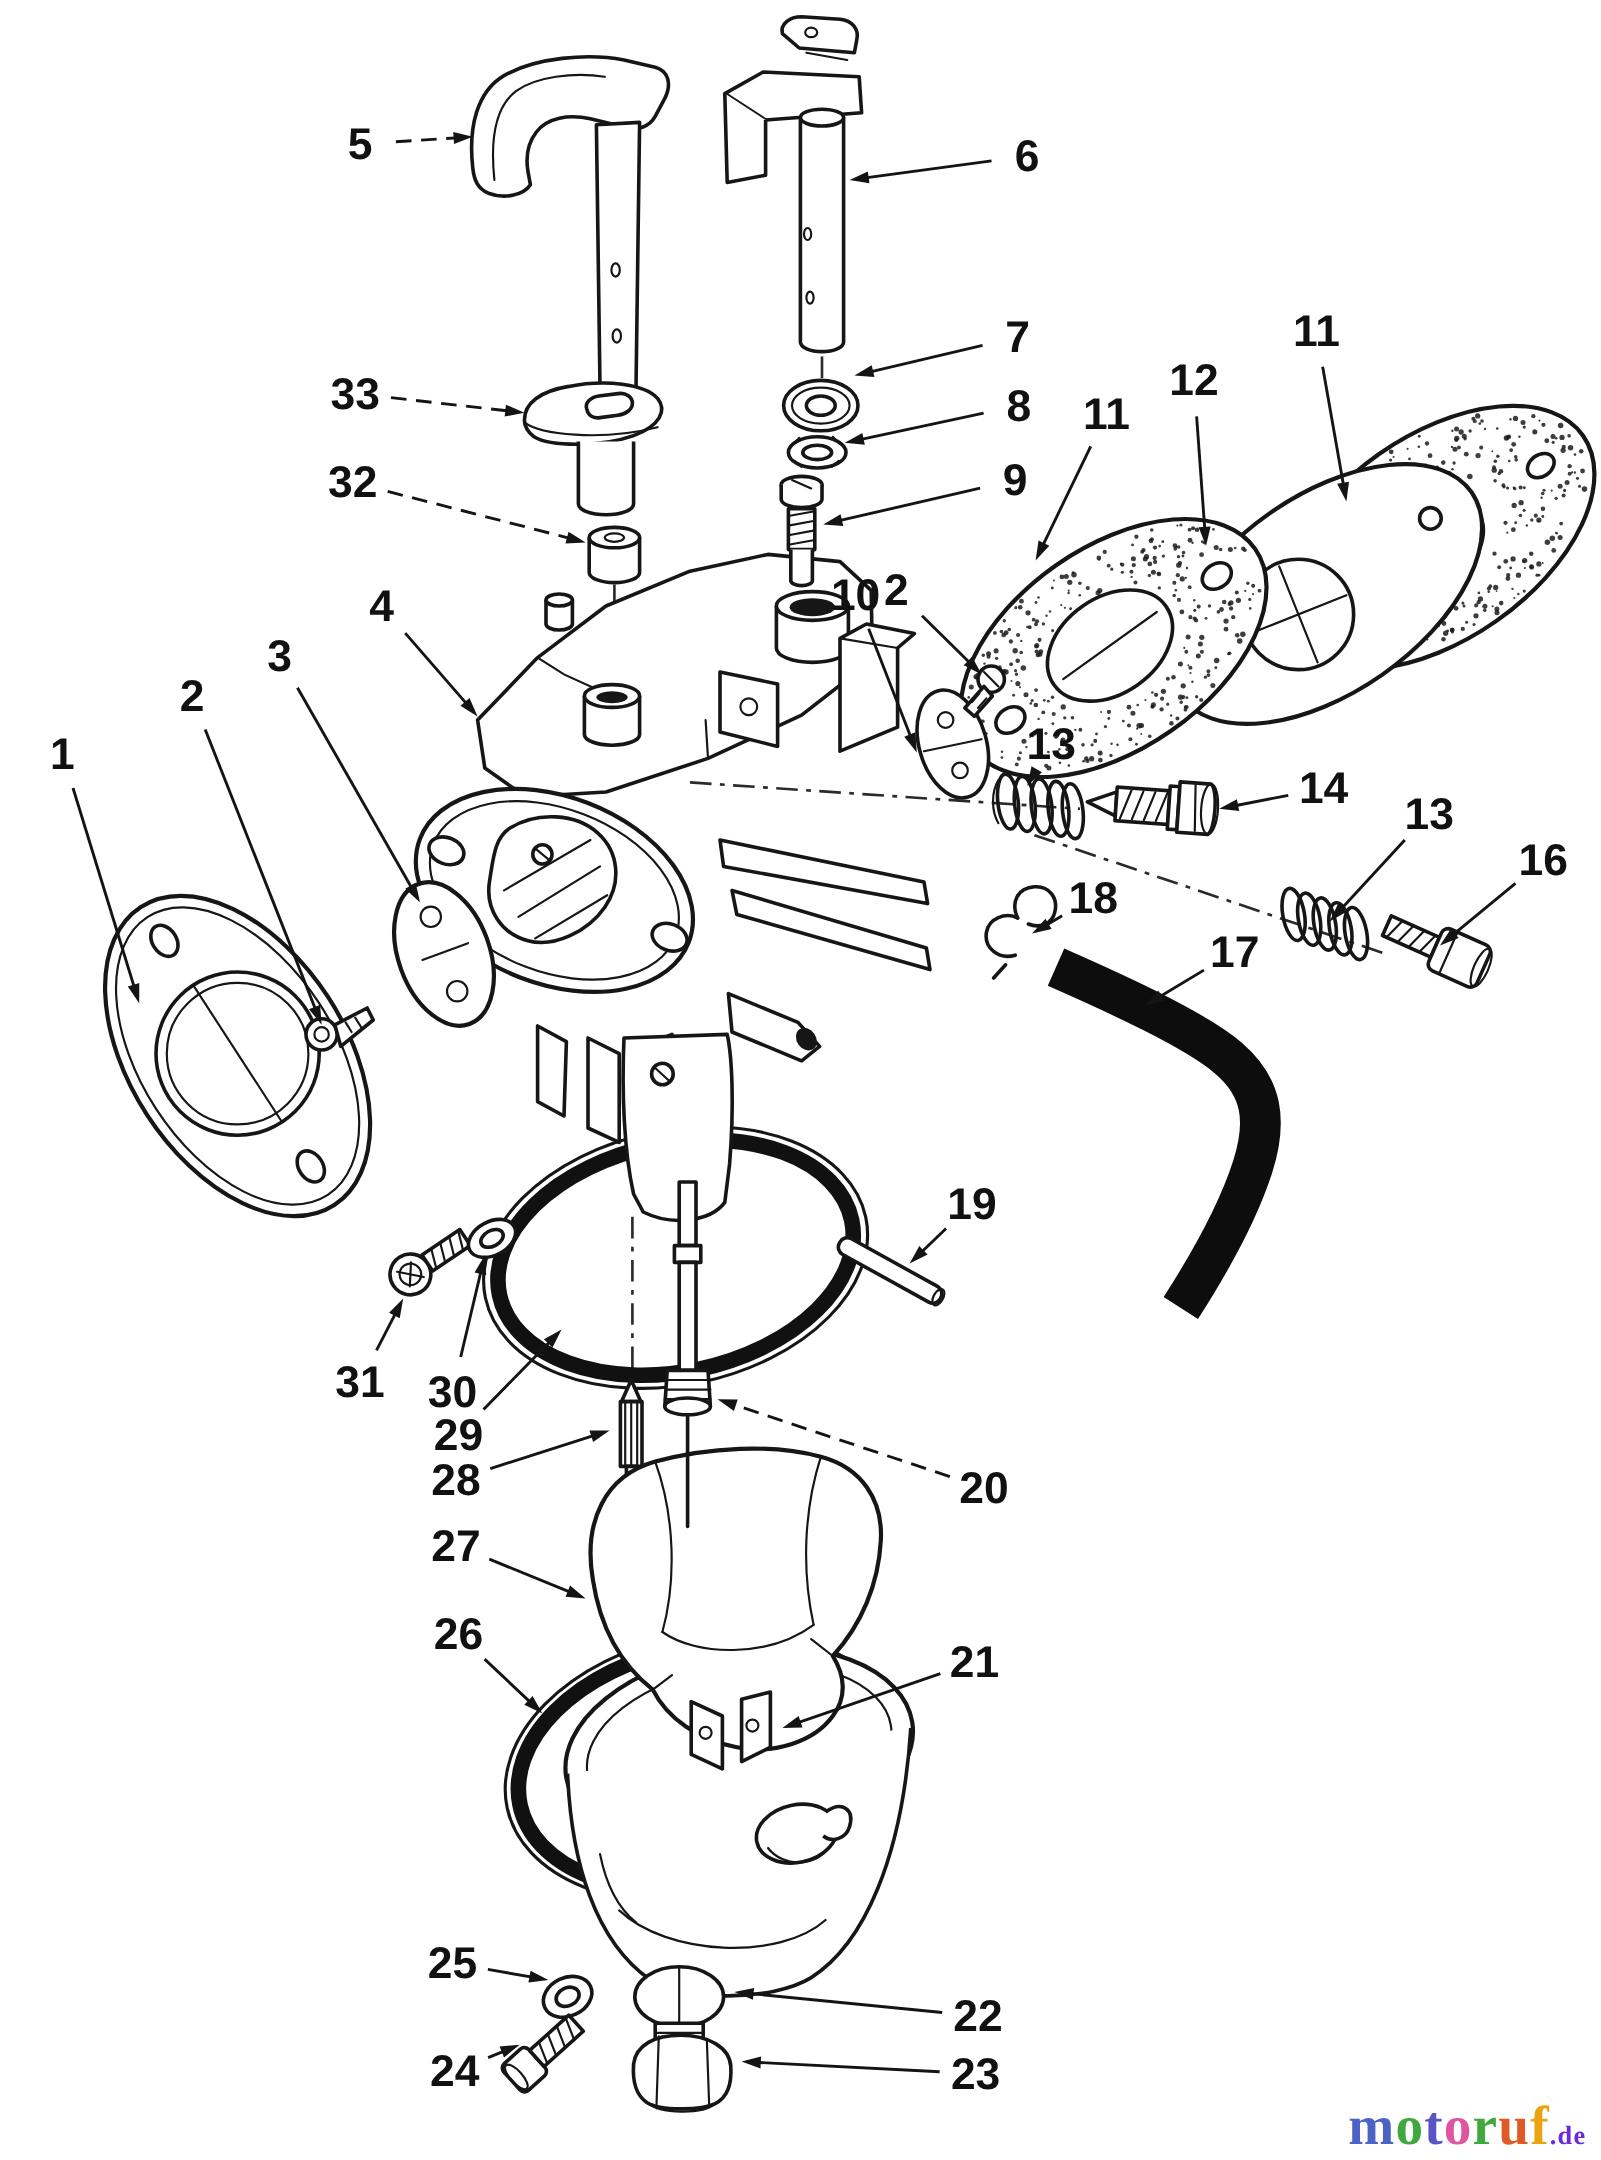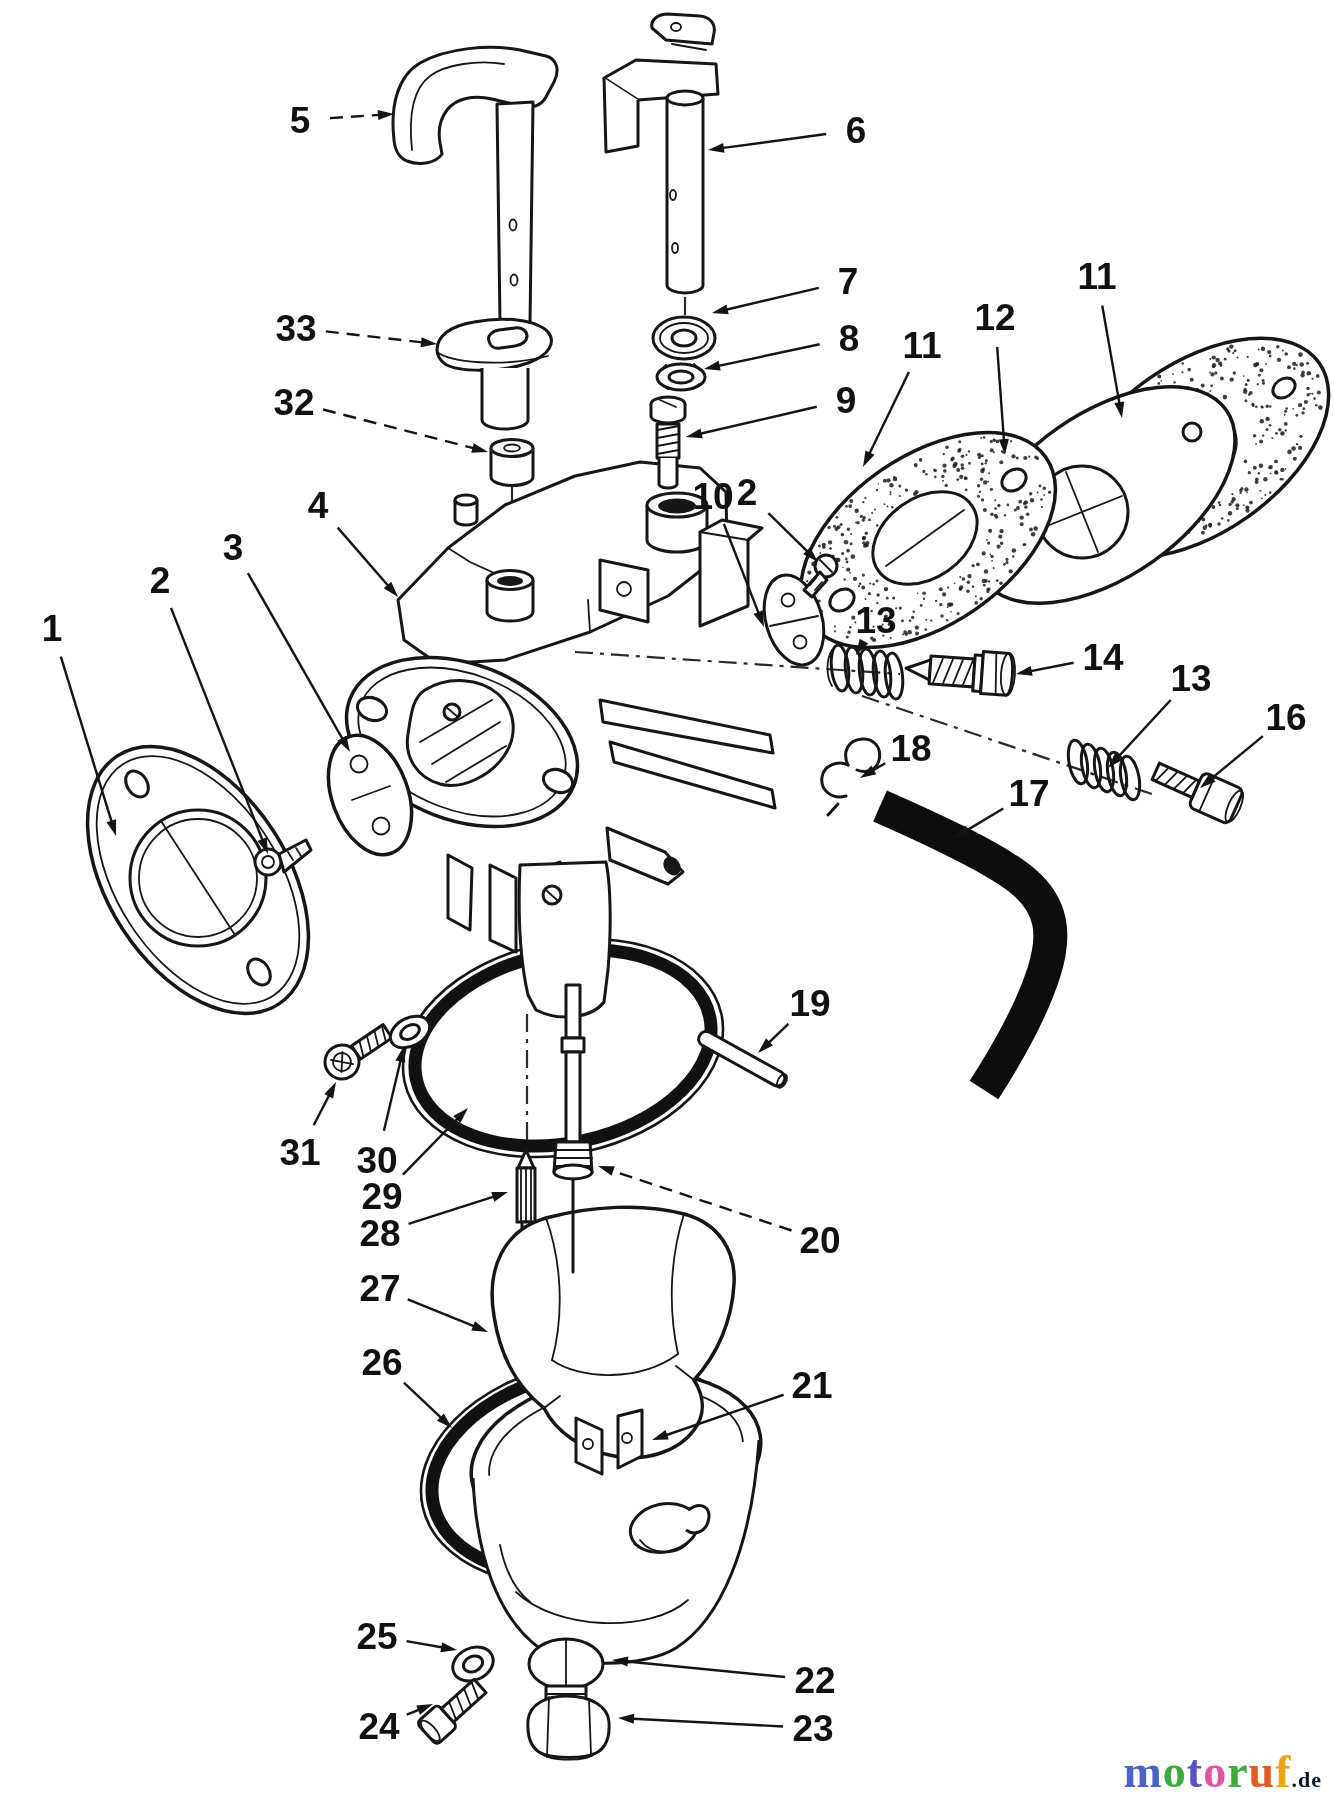--- a/index.html
+++ b/index.html
@@ -14,21 +14,21 @@
   .dark{fill:#161616;stroke:none;}
   .axis{fill:none;stroke:#2a2a2a;stroke-width:2.2;stroke-dasharray:18 7 4 7;}
   .band{fill:none;stroke:#111111;stroke-width:13;}
   .bandthin{fill:none;stroke:#161616;stroke-width:2.6;}
   .hose{fill:none;stroke:#0d0d0d;stroke-width:34;stroke-linecap:butt;stroke-linejoin:round;}
   .leader{stroke:#141414;stroke-width:2.4;fill:none;}
   .leader.dashed{stroke-dasharray:13 8;}
   .callout-num{font:700 37px "Liberation Sans",sans-serif;fill:#111;}
   .logo{position:absolute;right:12px;bottom:2px;white-space:nowrap;
         font-family:"Liberation Serif",serif;font-weight:700;font-size:46px;letter-spacing:1px;}
-  .logo .suffix{font-size:22px;font-weight:700;color:#0f172a;}
+  .logo .suffix{font-size:22px;font-weight:700;color:#6d28d9;}
 </style>
 </head>
 <body>
 
 <div class="stage">
 <svg width="1334" height="1800" viewBox="0 0 1334 1800">
 
   <g>
     <path class="axis" d="M512,487 L512,572"></path>
     <path class="axis" d="M685,297 L685,317"></path>

